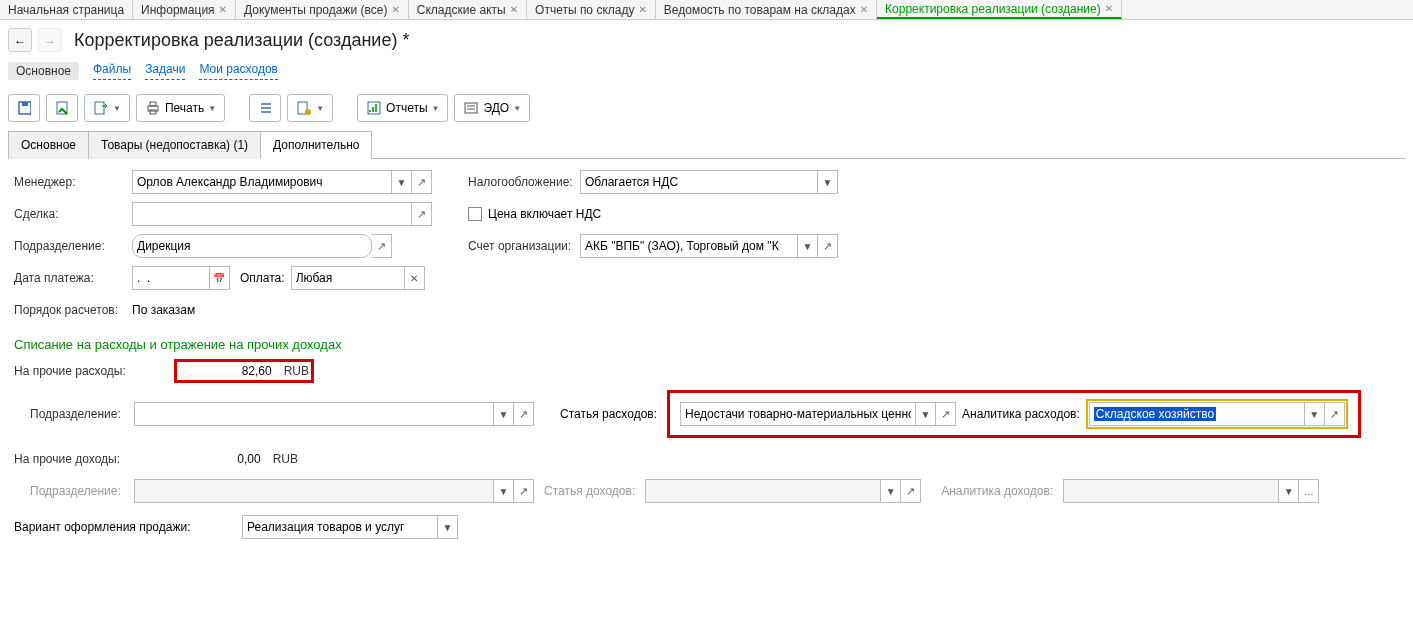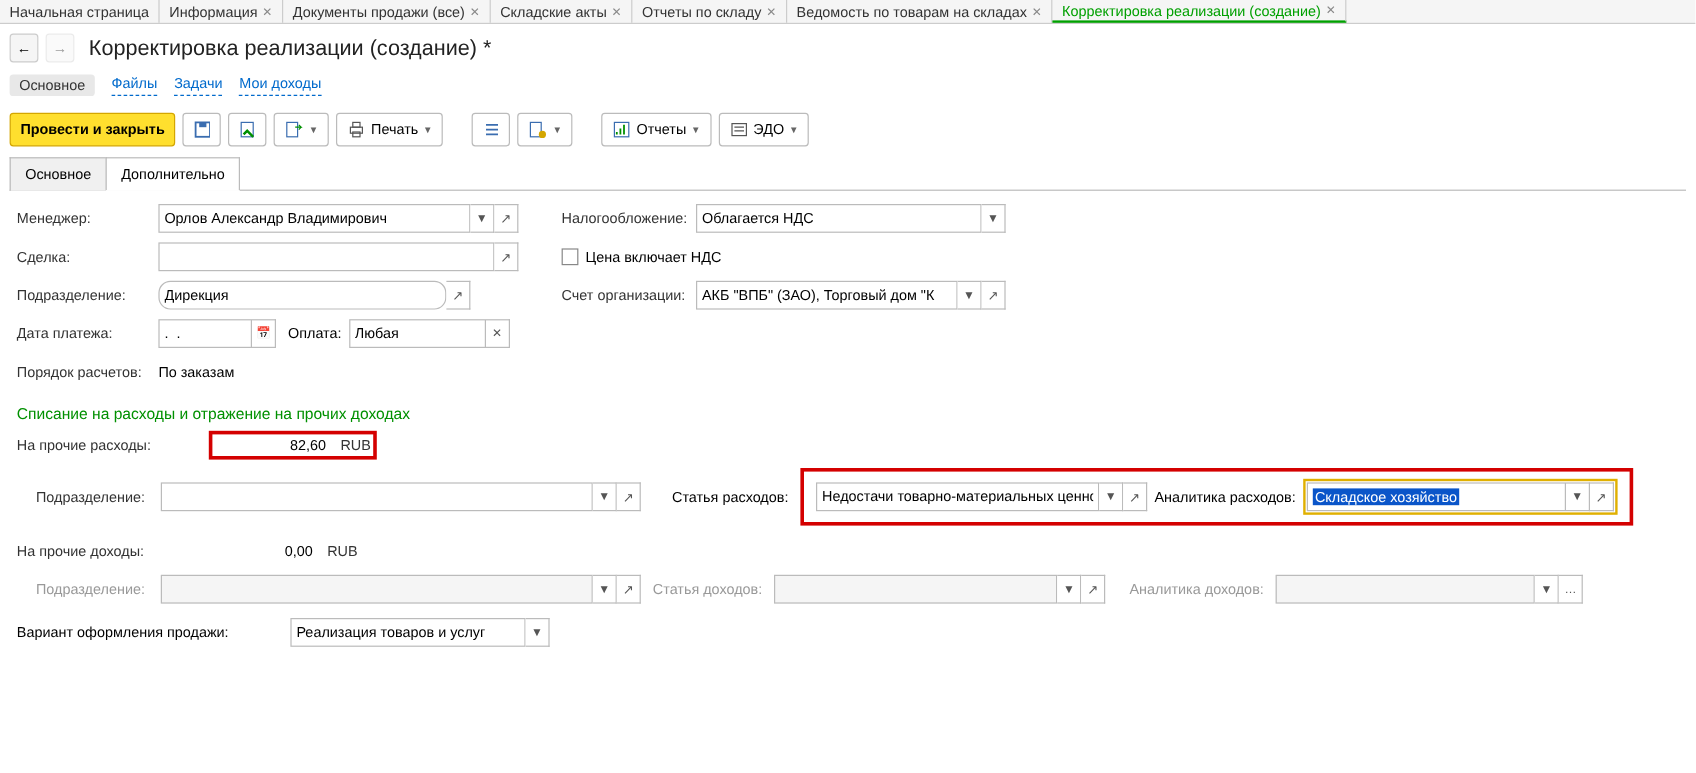--- a/index.html
+++ b/index.html
@@ -78,25 +78,24 @@
 <div class="nav-row">
   <div class="nav-btn">←</div>
   <div class="nav-btn" style="opacity:.4">→</div>
   <div class="page-title">Корректировка реализации (создание) *</div>
 </div>
 
 <div class="subnav">
   <span class="subnav-item active">Основное</span>
   <span class="subnav-item">Файлы</span>
   <span class="subnav-item">Задачи</span>
-  <span class="subnav-item">Мои доходы</span>
+  <span class="subnav-item">Мои расходов</span>
 </div>
 
 <div class="toolbar">
-  <div class="tbtn yellow">Провести и закрыть</div>
   <div class="tbtn icon">
       <svg class="icon16">
         <rect x="2" y="2" width="12" height="12" fill="none" stroke="#3a6db0" stroke-width="1.5"></rect>
         <rect x="5" y="2" width="6" height="4" fill="#3a6db0"></rect>
       </svg>
     </div>
   <div class="tbtn icon">
       <svg class="icon16">
         <rect x="2" y="2" width="10" height="12" fill="none" stroke="#3a6db0"></rect>
         <path d="M4 12 L7 9 L12 14" stroke="#009000" stroke-width="2" fill="none"></path>
@@ -145,20 +144,21 @@
         <rect x="2" y="3" width="12" height="10" fill="none" stroke="#555"></rect>
         <path d="M4 6h8M4 9h8" stroke="#555"></path>
       </svg>
       <span>ЭДО</span>
       <span class="dropdown-ind">▼</span>
     </div>
 </div>
 
 <div class="form-tabs">
   <div class="ftab">Основное</div>
+  <div class="ftab">Товары (недопоставка) (1)</div>
   <div class="ftab active">Дополнительно</div>
 </div>
 
 <div class="form-body">
   <div class="col2">
 
     <div style="width:430px">
       <div class="row">
           <span class="lbl">Менеджер:</span>
         <div class="fld">

